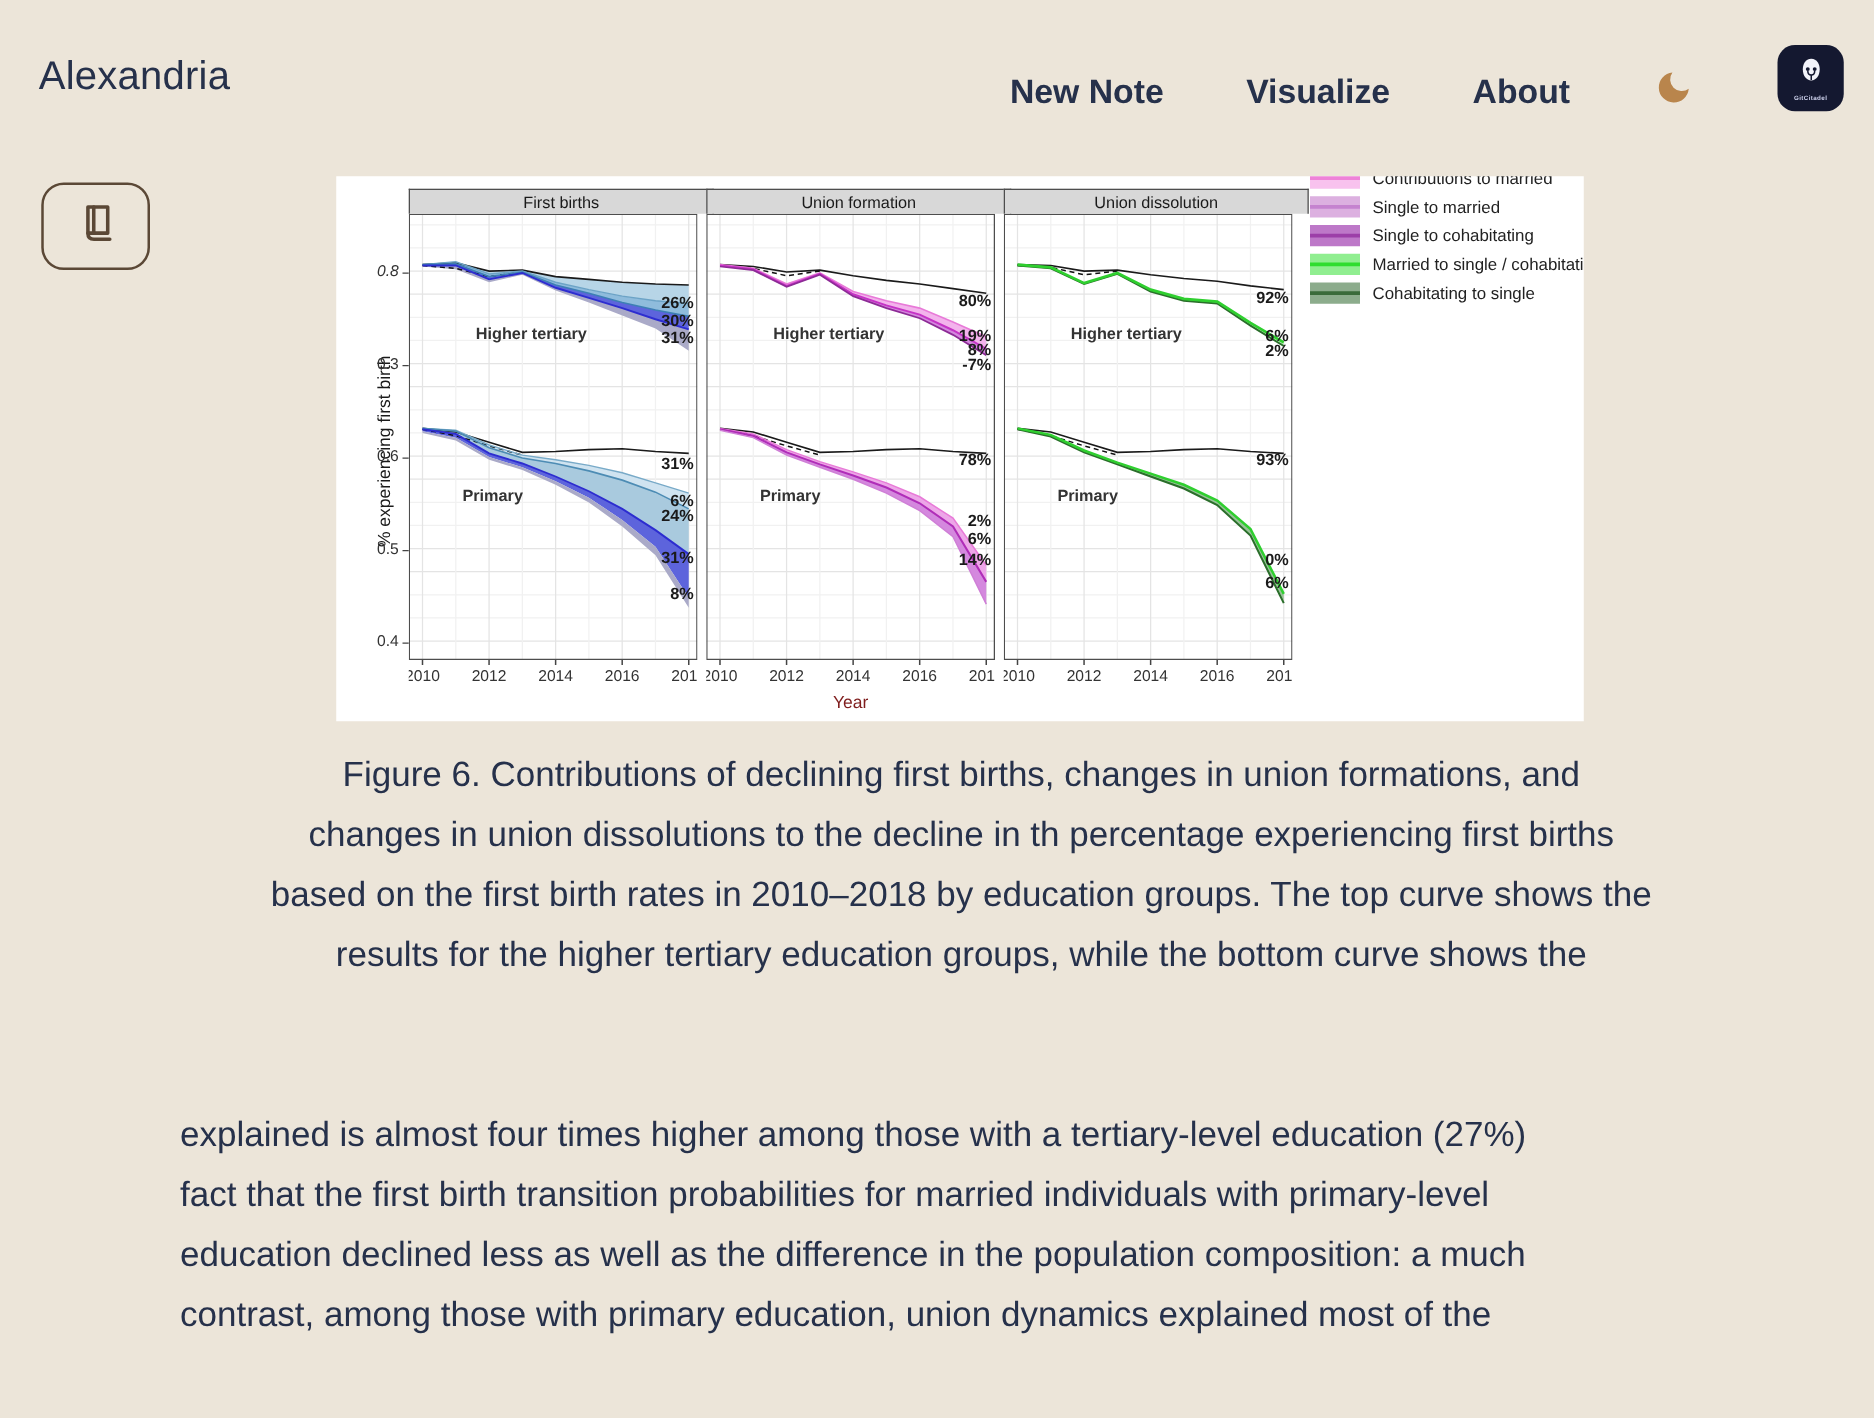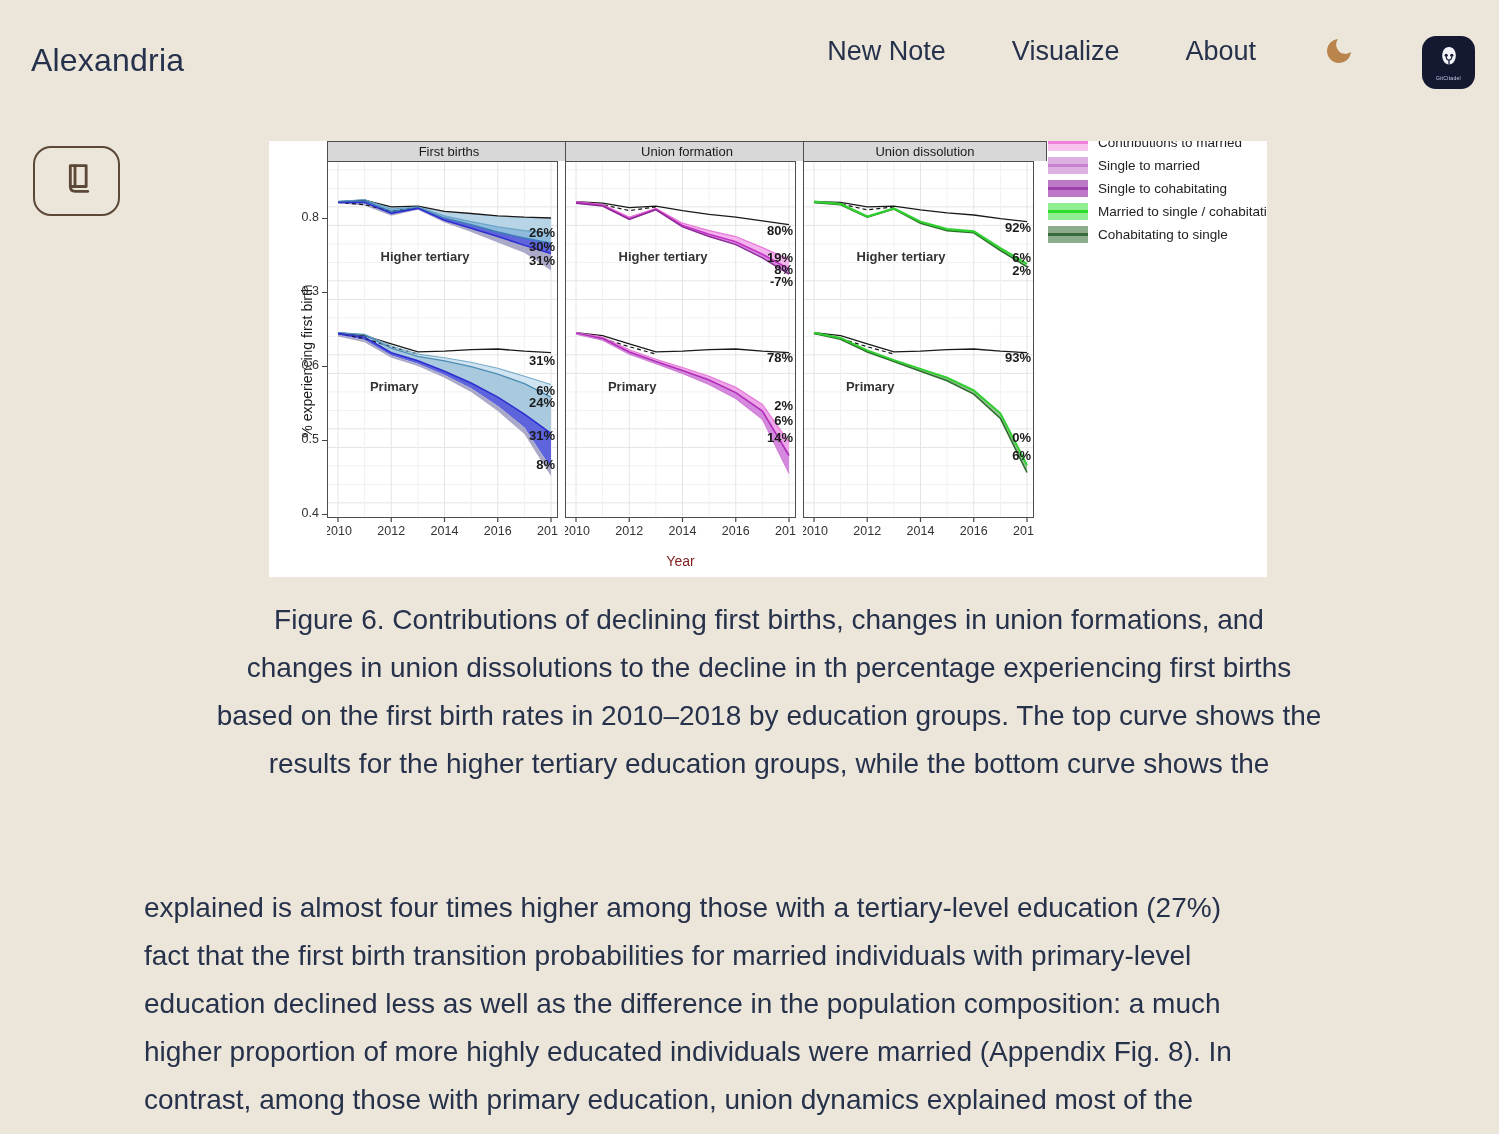--- a/index.html
+++ b/index.html
@@ -1,30 +1,30 @@
 <!DOCTYPE html>
 <html><head>
 <meta charset="utf-8">
 <style>
   html,body{margin:0;padding:0;width:1499px;height:1134px;overflow:hidden;
     background:#ece5d9;font-family:"Liberation Sans",sans-serif;color:#26314b;}
   
   .brand{position:absolute;left:31px;top:42px;font-size:32px;letter-spacing:.2px;cursor:pointer;}
-  nav{position:absolute;right:24px;top:36px;display:flex;align-items:flex-start;gap:66px;}
+  nav{position:absolute;right:24px;top:36px;display:flex;align-items:flex-end;gap:66px;font-weight:bold;}
   nav .navitem{font-size:27px;cursor:pointer;}
   .moonbtn{width:34px;height:34px;cursor:pointer;display:flex;align-items:center;justify-content:center;}
   .applogo{width:53px;height:53px;background:#141830;border-radius:14px;display:flex;flex-direction:column;
     align-items:center;justify-content:center;cursor:pointer;}
   .applogo .lbl{font-size:5px;color:#cfd3ee;margin-top:1px;letter-spacing:.3px;}
   
   .readerbtn{position:absolute;left:33px;top:146px;width:83px;height:66px;border:2.5px solid #5b4836;
     border-radius:18px;display:flex;align-items:center;justify-content:center;cursor:pointer;}
   
   #fig{position:absolute;left:269px;top:141px;width:998px;height:436px;background:#fff;overflow:hidden;margin:0;}
-  .panel{position:absolute;top:0;width:244px;}
+  .panel{position:absolute;top:10px;width:244px;}
   .phead{height:20px;background:#d8d8d8;border:1px solid #4d4d4d;border-bottom:none;box-sizing:border-box;
     font-size:13px;color:#1a1a1a;text-align:center;line-height:19px;font-family:"Liberation Sans",sans-serif;}
   .panel svg{display:block;}
   .ylab{position:absolute;left:-62px;top:212px;width:200px;transform:rotate(-90deg);transform-origin:center;
     font-size:14px;color:#1a1a1a;text-align:center;}
   .ytick{position:absolute;width:44px;text-align:right;font-size:12.5px;color:#333;}
   .ymark{position:absolute;width:5px;height:1.5px;background:#444;}
   .xaxtitle{position:absolute;left:296px;top:412px;width:231px;text-align:center;font-size:14px;color:#7f1d1d;}
   #legend{position:absolute;left:779px;top:-10px;}
   .lrow{display:flex;height:23px;align-items:center;}
@@ -106,21 +106,21 @@
         </div>
         <span>Married to single / cohabitating</span>
       </div>
       <div class="lrow">
         <div class="swatch" style="background: rgb(140, 172, 140);">
           <div class="mid" style="background: rgb(58, 107, 58);"></div>
         </div>
         <span>Cohabitating to single</span>
       </div>
     </div>
-<div class="ytick" style="left: 6px; top: 68.88px;">0.8</div>
+<div class="ytick" style="left: 6px; top: 68.88px; font-style: italic;">0.8</div>
     <div class="ymark" style="left: 53px; top: 76.88px;"></div>
     <div class="ytick" style="left: 6px; top: 142.88px;">0.3</div>
     <div class="ymark" style="left: 53px; top: 150.88px;"></div>
     <div class="ytick" style="left: 6px; top: 216.88px;">0.6</div>
     <div class="ymark" style="left: 53px; top: 224.88px;"></div>
     <div class="ytick" style="left: 6px; top: 290.88px;">0.5</div>
     <div class="ymark" style="left: 53px; top: 298.88px;"></div>
     <div class="ytick" style="left: 6px; top: 364.88px;">0.4</div>
     <div class="ymark" style="left: 53px; top: 372.88px;"></div>
     <div class="panel" style="left: 58px;">
@@ -333,15 +333,14 @@
 <div id="caption">
     <div>Figure 6. Contributions of declining first births, changes in union formations, and</div>
     <div>changes in union dissolutions to the decline in th percentage experiencing first births</div>
     <div>based on the first birth rates in 2010–2018 by education groups. The top curve shows the</div>
     <div>results for the higher tertiary education groups, while the bottom curve shows the</div>
   </div>
 <div id="para">
     <div>explained is almost four times higher among those with a tertiary-level education (27%)</div>
     <div>fact that the first birth transition probabilities for married individuals with primary-level</div>
     <div>education declined less as well as the difference in the population composition: a much</div>
-    <div>higher proportion of more highly educated individuals were married (Appendix Fig. 8). In</div>
     <div>contrast, among those with primary education, union dynamics explained most of the</div>
   </div>
 
 </body></html>

